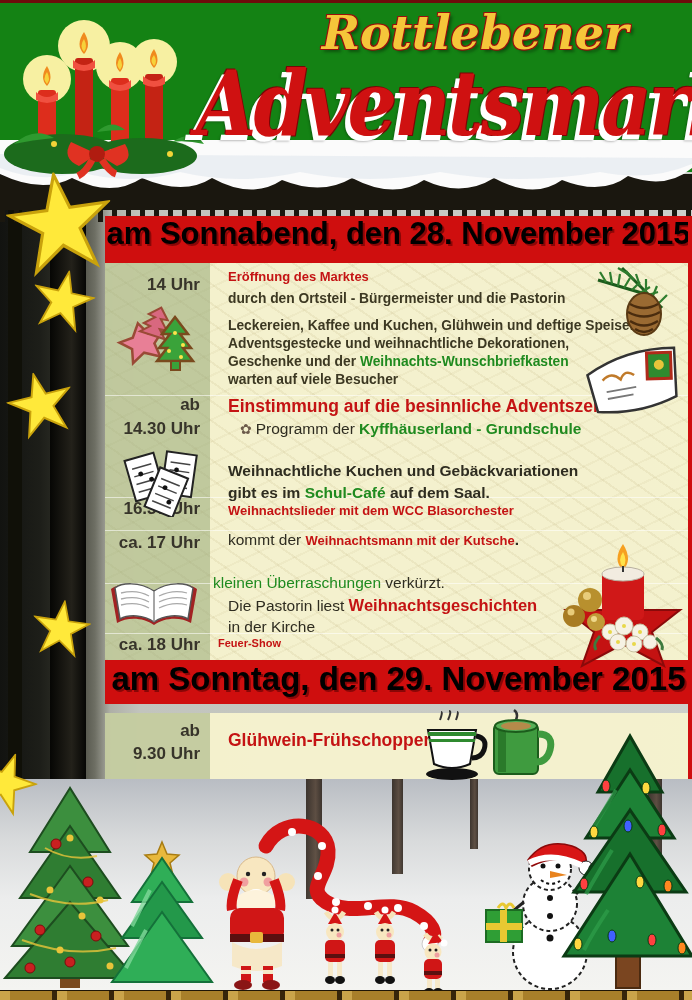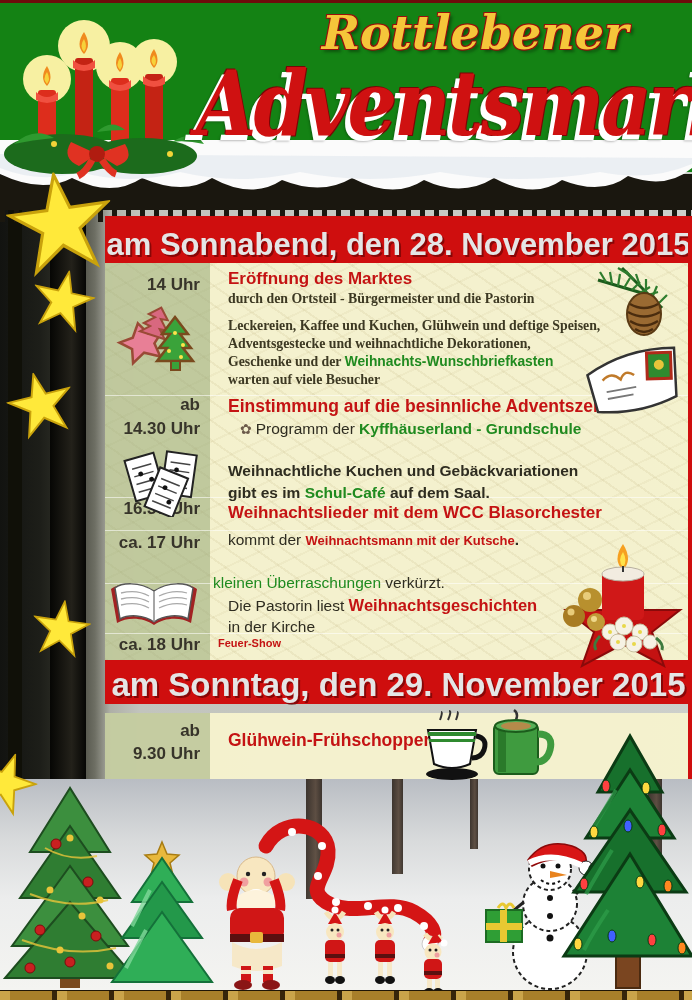--- a/index.html
+++ b/index.html
@@ -33,44 +33,44 @@
   .trunkL2{position:absolute;left:8px;top:0;width:14px;height:100%;background:#101008;}
   .photo-lower{
     position:absolute;left:0;top:779px;width:692px;height:211px;z-index:3;
     background:linear-gradient(180deg,#b9bdc3 0,#d8dadb 60px,#eceded 120px,#f4f4f1 100%);
   }
   .trunkB{position:absolute;background:linear-gradient(90deg,#241a12,#4a382a 60%,#241a12);opacity:.85;}
   .snowband{position:absolute;left:0;top:140px;z-index:4;}
   
   .banner{
     position:absolute;left:105px;width:587px;background:#cf0e0e;z-index:30;
-    display:flex;align-items:flex-end;justify-content:center;
-    color:#e5e5e5;font-weight:bold;font-size:31px;letter-spacing:0px;
+    display:flex;align-items:flex-start;justify-content:center;
+    color:#000000;font-weight:bold;font-size:31px;letter-spacing:0px;
     text-shadow:2px 2px 0 rgba(80,0,0,.55);
   }
   .banner-sat{top:216px;height:47px;}
   .banner-sun{top:660px;height:44px;font-size:33px;}
   .right-edge{position:absolute;left:688px;top:216px;width:4px;height:563px;background:#cf0e0e;z-index:31;}
   .panel{
     position:absolute;left:105px;top:263px;width:587px;height:397px;z-index:30;
     background:rgba(247,243,206,.94);
     background-image:repeating-linear-gradient(35deg,rgba(160,140,80,.10) 0 2px,transparent 2px 16px),
                      repeating-linear-gradient(-25deg,rgba(160,140,80,.07) 0 2px,transparent 2px 20px);
   }
   .timecol{position:absolute;left:0;top:0;width:105px;height:100%;background:rgba(150,168,118,.55);}
   .rowsep{position:absolute;left:0;width:100%;height:1px;background:rgba(255,255,255,.55);}
   .line{position:absolute;white-space:nowrap;}
   .time{position:absolute;left:0;width:95px;text-align:right;font-weight:bold;font-size:17px;color:#37342a;}
-  .h17{font-size:17px;}
+  .h17{font-size:13px;}
   .h14{font-size:13.8px;font-weight:bold;}
   .h15{font-size:15.5px;}
   .b{font-weight:bold;}
   .t-red{color:#c41313;font-weight:bold;}
   .t-green{color:#1f8a1f;font-weight:bold;}
-  .t-dark{color:#3c3822;font-family:Liberation Serif, serif;}
+  .t-dark{color:#3c3822;}
   .t-blk{color:#2e2c20;}
   .bullet{color:#6b5a4a;font-size:14px;margin-right:4px;}
   
   .sunband{
     position:absolute;left:105px;top:713px;width:587px;height:66px;z-index:30;
     background:rgba(247,243,206,.94);
   }
   .sun-timecol{position:absolute;left:0;top:0;width:105px;height:100%;background:rgba(150,168,118,.5);}
   
   .star{position:absolute;z-index:25;}

